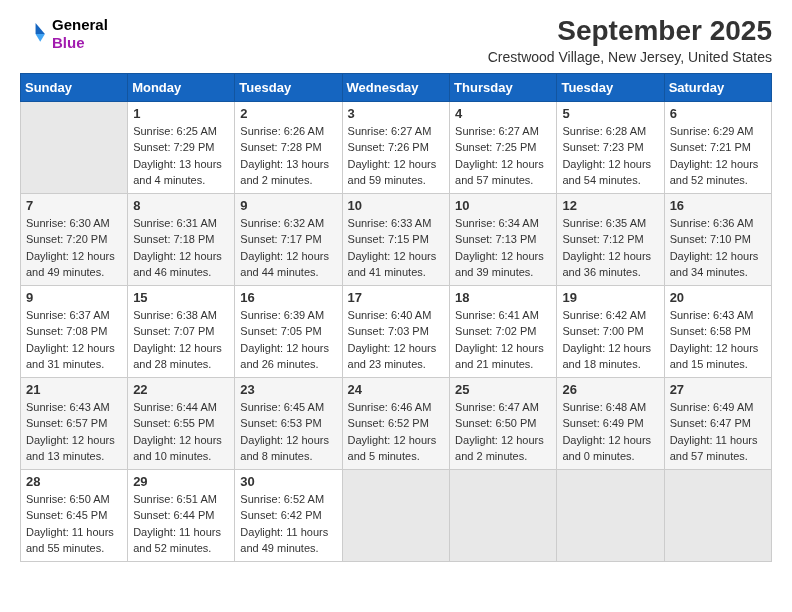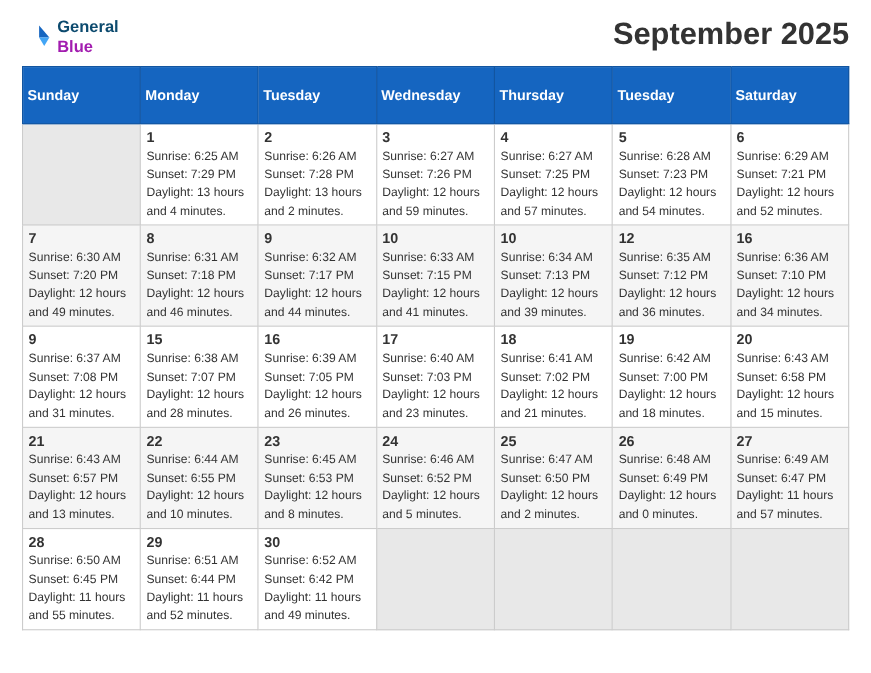--- a/index.html
+++ b/index.html
@@ -19,21 +19,21 @@
     .logo {
       display: flex;
       align-items: center;
       gap: 4px;
     }
     .logo-text {
       font-size: 15px;
       font-weight: bold;
       line-height: 1.2;
     }
-    .logo-general { color: #0c4a6e; }
+    .logo-general { color: #000000; }
     .logo-blue { color: #a21caf; }
     .logo-icon {
       width: 28px;
       height: 28px;
     }
     .title-block {
       text-align: right;
     }
     .title-block h1 {
       font-size: 28px;
@@ -51,21 +51,21 @@
       width: 100%;
       border-collapse: collapse;
       border: 1px solid #ccc;
       font-size: 11px;
     }
     .calendar thead tr th {
       background-color: #1565c0;
       color: #fff;
       font-size: 13px;
       font-weight: bold;
-      padding: 18px 4px;
+      padding: 6px 4px;
       text-align: left;
       border: 1px solid #1255a0;
     }
     .calendar tbody tr td {
       vertical-align: top;
       border: 1px solid #ccc;
       padding: 4px 5px;
       min-height: 70px;
       width: 108px;
     }
@@ -100,20 +100,21 @@
       <polygon points="20,4 32,18 20,18" fill="#1565c0"></polygon>
       <polygon points="20,18 32,18 26,28" fill="#42a5f5"></polygon>
     </svg>
     <div class="logo-text">
       <div class="logo-general">General</div>
       <div class="logo-blue">Blue</div>
     </div>
   </div>
   <div class="title-block">
     <h1>September 2025</h1>
+    <h2>Crestwood Village, New Jersey, United States</h2>
   </div>
 </div>
 
 <table class="calendar">
   <thead>
     <tr>
     <th>Sunday</th>
         <th>Monday</th>
         <th>Tuesday</th>
         <th>Wednesday</th>

